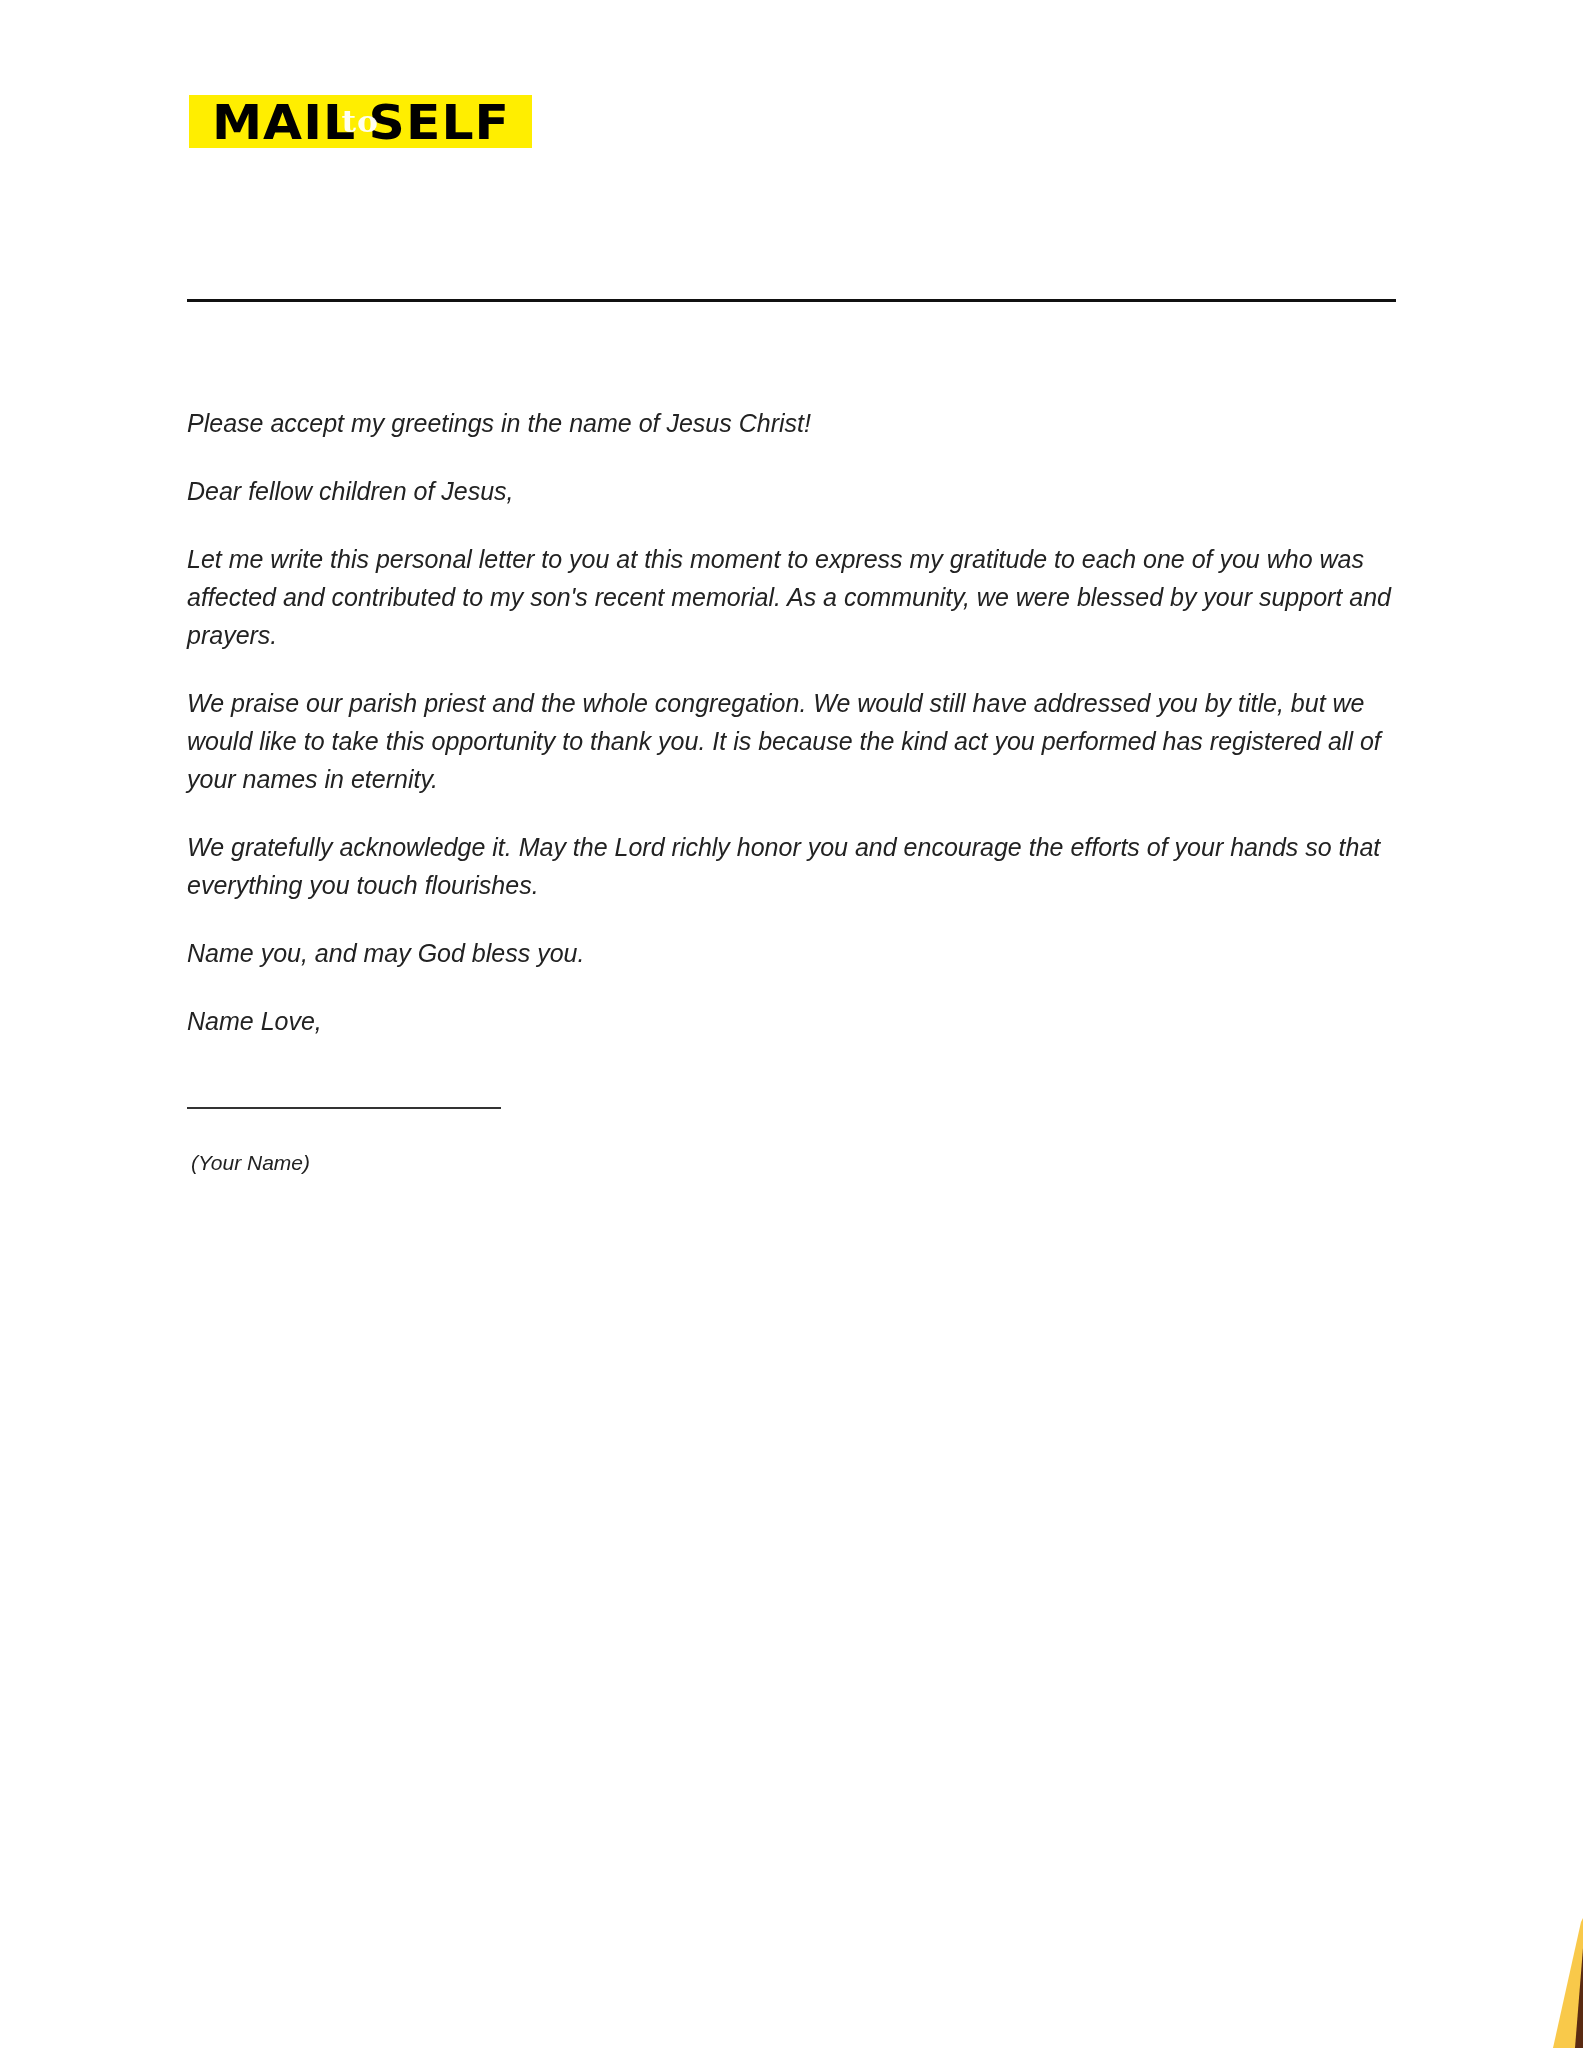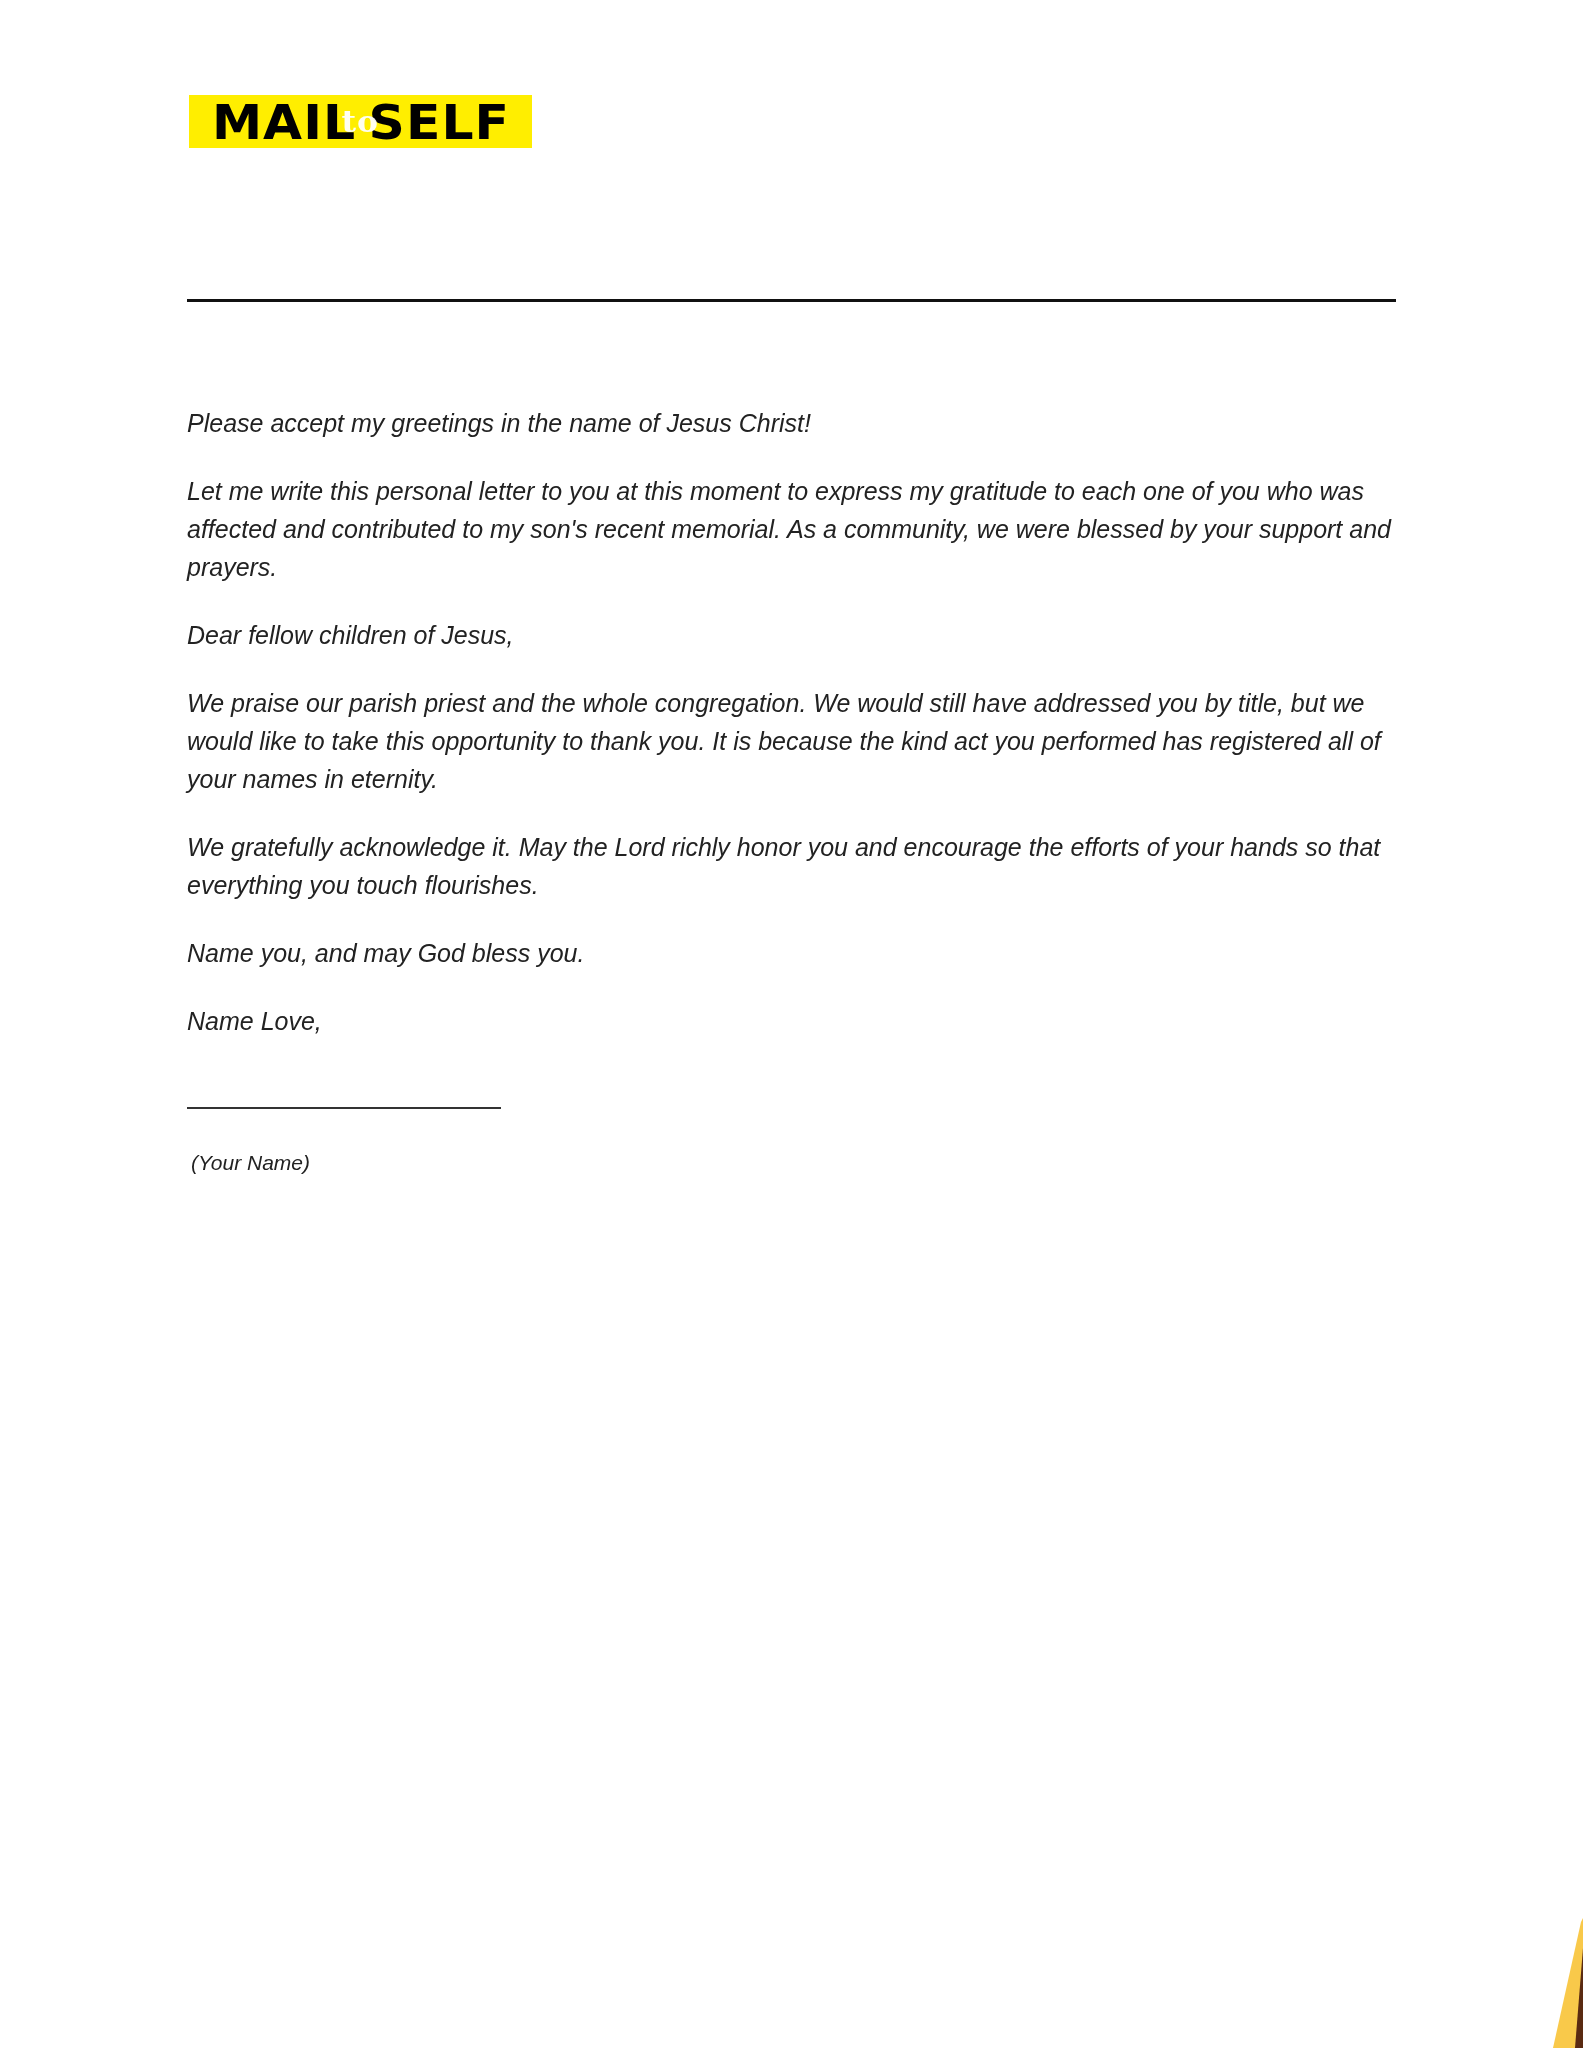--- a/index.html
+++ b/index.html
@@ -106,22 +106,22 @@
     <span>MAIL</span>
     <span class="to">to</span>
     <span class="self">SELF</span>
   </div>
 </div>
 
 <div class="rule"></div>
 
 <div class="letter">
   <p>Please accept my greetings in the name of Jesus Christ!</p>
+  <p>Dear fellow children of Jesus,</p>
   <p>Let me write this personal letter to you at this moment to express my gratitude to each one of you who was affected and contributed to my son's recent memorial. As a community, we were blessed by your support and prayers.</p>
-  <p>Dear fellow children of Jesus,</p>
   <p>We praise our parish priest and the whole congregation. We would still have addressed you by title, but we would like to take this opportunity to thank you. It is because the kind act you performed has registered all of your names in eternity.</p>
   <p>We gratefully acknowledge it. May the Lord richly honor you and encourage the efforts of your hands so that everything you touch flourishes.</p>
   <p>Name you, and may God bless you.</p>
   <p>Name Love,</p>
 </div>
 
 <div class="sig-line"></div>
 
 <div class="your-name">(Your Name)</div>
 

